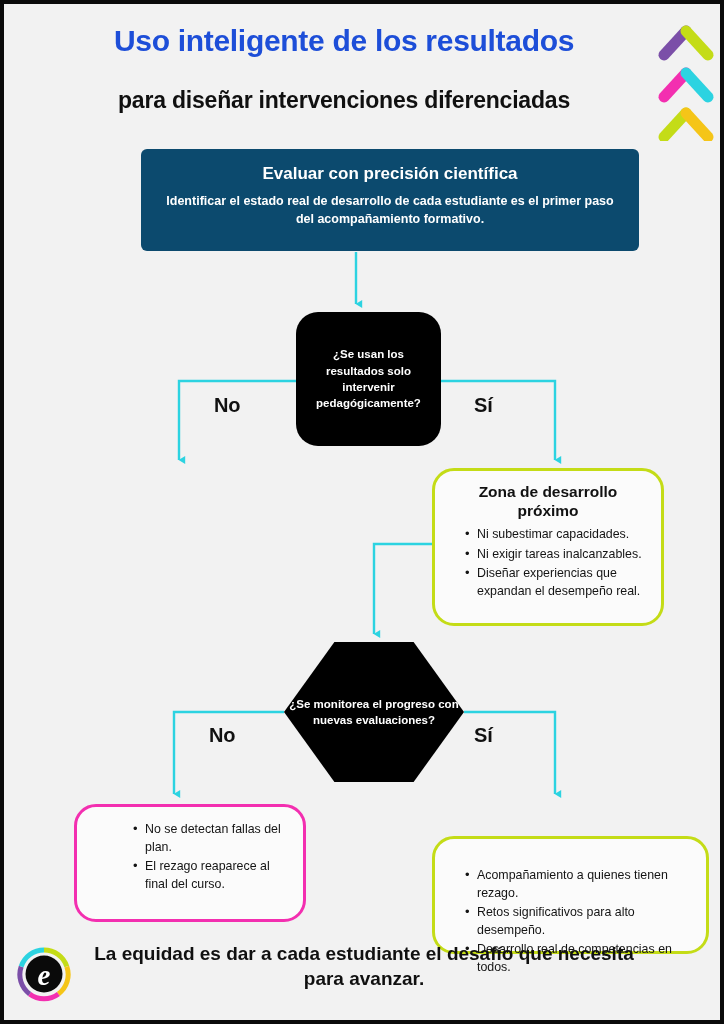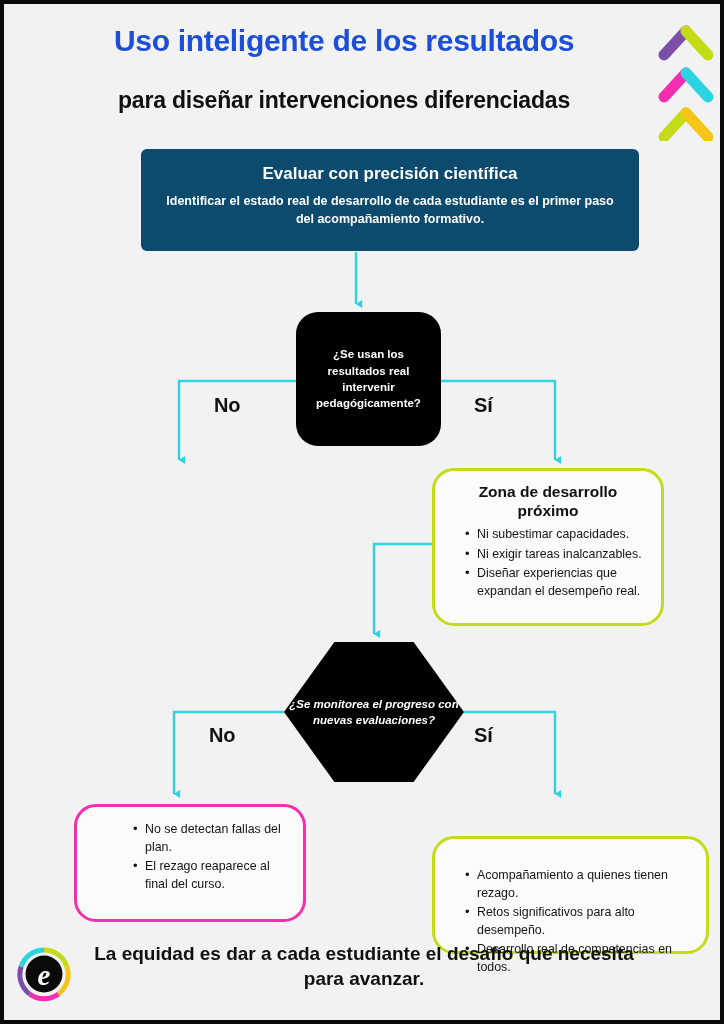--- a/index.html
+++ b/index.html
@@ -131,21 +131,20 @@
     top: 638px;
     width: 180px;
     height: 140px;
     background: #000000;
     color: #ffffff;
     display: flex;
     align-items: center;
     justify-content: center;
     text-align: center;
     clip-path: polygon(28% 0%, 72% 0%, 100% 50%, 72% 100%, 28% 100%, 0% 50%);
-    font-style: italic;
   }
   #decision-2 .dq-text {
     font-size: 11.5px;
     font-weight: 600;
     line-height: 1.42;
   }
 
   
   .card {
     position: absolute;
@@ -284,21 +283,21 @@
       <path d="M460,708 L551,708 L551,790" marker-end="url(#arrow-cyan)"></path>
     </g>
   </svg>
 
   <div class="node black-box" id="intro-box" style="left:103px; top:145px; width:498px; height:102px;">
     <span class="nb-title">Evaluar con precisión científica</span>
     <span class="nb-body">Identificar el estado real de desarrollo de cada estudiante es el primer paso del acompañamiento formativo.</span>
   </div>
 
   <div class="node" id="decision-1">
-    <span class="dq-text">¿Se usan los resultados real intervenir pedagógicamente?</span>
+    <span class="dq-text">¿Se usan los resultados solo intervenir pedagógicamente?</span>
   </div>
   <div class="branch-label" style="left:210px; top:390px;">No</div>
   <div class="branch-label" style="left:470px; top:390px;">Sí</div>
 
 
   <div class="card green" id="card-zona" style="left:428px; top:464px; width:232px; height:158px;">
     <span class="card-title">Zona de desarrollo próximo</span>
     <ul>
       <li>Ni subestimar capacidades.</li>
       <li>Ni exigir tareas inalcanzables.</li>

